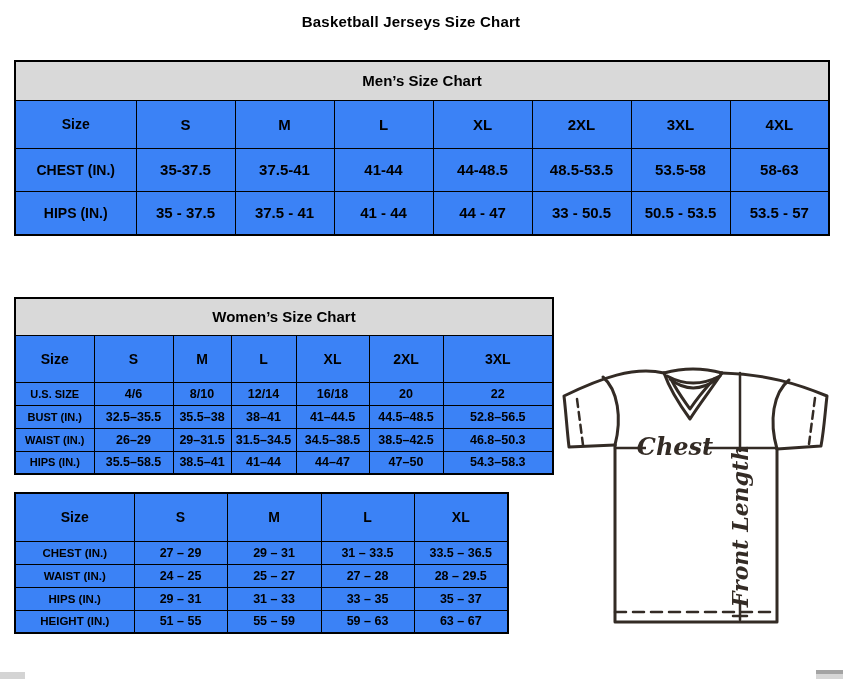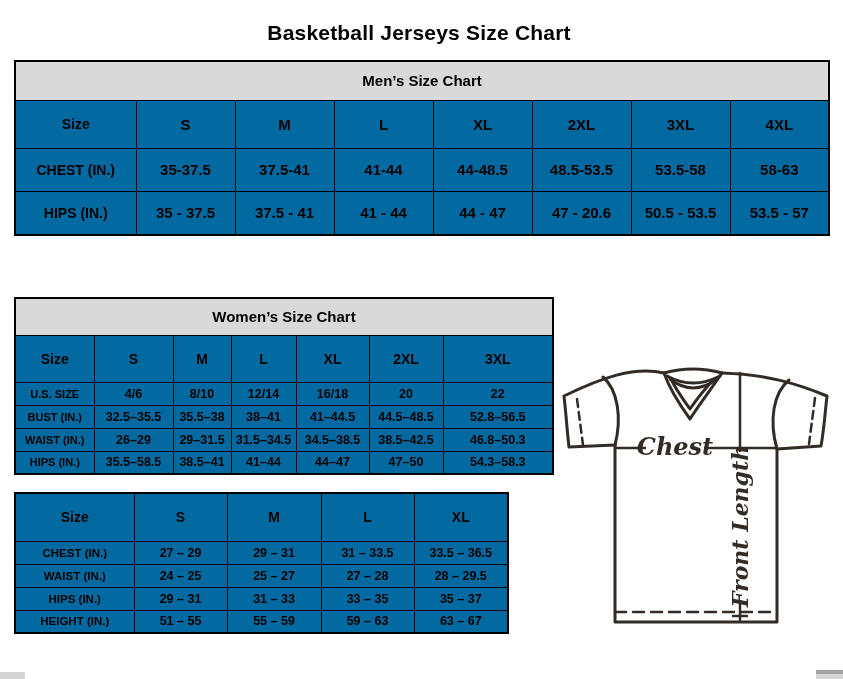--- a/index.html
+++ b/index.html
@@ -1,21 +1,21 @@
 <!DOCTYPE html>
 <html><head>
 <meta charset="utf-8">
 <style>
   html,body{margin:0;padding:0}
   body{position:relative;width:843px;height:679px;background:#ffffff;overflow:hidden;
        font-family:"Liberation Sans",sans-serif;color:#000}
-  .title{position:absolute;left:0;top:5px;width:806px;margin:16px;text-align:center;
-         font-size:21px;font-weight:bold;letter-spacing:.2px}
+  .title{position:absolute;left:0;top:5px;width:806px;margin:8px;text-align:center;
+         font-size:15px;font-weight:bold;letter-spacing:.2px}
   table.tbl{position:absolute;border-collapse:collapse;table-layout:fixed;
-            border:2px solid #000;background:#0369a1}
+            border:2px solid #000;background:#3b82f6}
   .tbl th,.tbl td{border:1px solid #000;text-align:center;vertical-align:middle;
                   font-weight:bold;padding:0;overflow:hidden;white-space:nowrap}
   .tbl tr.hdr th{background:#d9d9d9;font-size:15px}
   .men{left:14px;top:60px;width:814px}
   .men tr.hdr{height:39px}
   .men tr.sizes{height:48px;font-size:15px}
   .men tr.data{height:43px;font-size:15px}
   .men td.lab{font-size:14px}
   .women{left:14px;top:297px;width:538px}
   .women tr.hdr{height:37px}
@@ -78,21 +78,21 @@
       <td>48.5-53.5</td>
       <td>53.5-58</td>
       <td>58-63</td>
     </tr>
     <tr class="data" style="height:44px">
       <td class="lab">HIPS (IN.)</td>
       <td>35 - 37.5</td>
       <td>37.5 - 41</td>
       <td>41 - 44</td>
       <td>44 - 47</td>
-      <td>47 - 20.6</td>
+      <td>33 - 50.5</td>
       <td>50.5 - 53.5</td>
       <td>53.5 - 57</td>
     </tr>
   </tbody>
 </table>
 
 <table class="tbl women">
   <colgroup>
       <col style="width:79px">
       <col style="width:79px">

